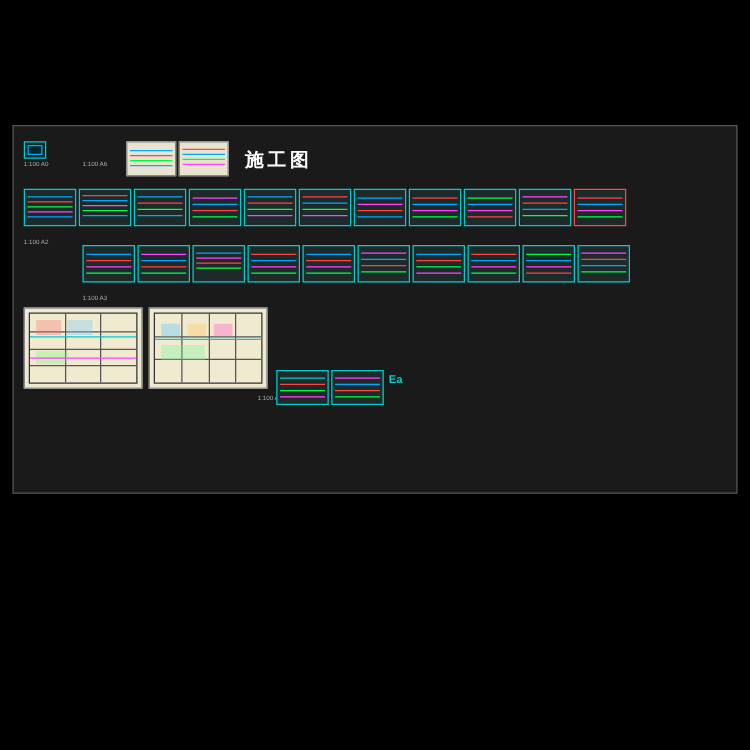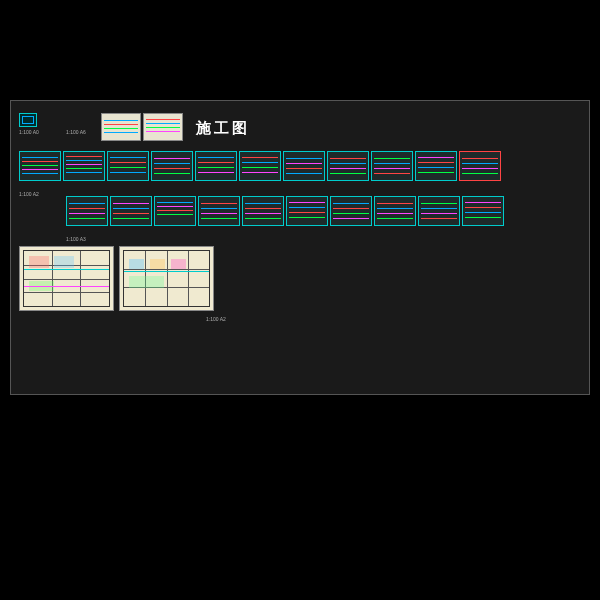--- a/index.html
+++ b/index.html
@@ -258,14 +258,34 @@
       <div style="position:absolute;top:8px;left:5px;width:15px;height:10px;background:rgba(100,200,255,0.4);"></div>
       <div style="position:absolute;top:8px;left:30%;width:15px;height:10px;background:rgba(255,200,100,0.4);"></div>
       <div style="position:absolute;top:8px;left:55%;width:15px;height:10px;background:rgba(255,100,200,0.4);"></div>
       <div style="position:absolute;top:25px;left:5px;width:35px;height:12px;background:rgba(100,255,150,0.3);"></div>
       <div style="position:absolute;top:20px;left:0;right:0;height:1px;background:#00cccc;"></div>
     </div>
   </div>
 
   <div style="position:absolute;top:215px;left:195px;color:#aaa;font-size:5px;">1:100 A2</div>
 
+  <div style="position:absolute;top:195px;left:210px;display:flex;gap:2px;">
+    <div style="width:42px;height:28px;background:#1e2a2a;border:1px solid #00cccc;position:relative;">
+      <div style="position:absolute;top:2px;left:2px;right:2px;bottom:2px;">
+        <div style="height:1px;background:#00cccc;position:absolute;top:3px;left:0;right:0;"></div>
+        <div style="height:1px;background:#ff4444;position:absolute;top:8px;left:0;right:0;"></div>
+        <div style="height:1px;background:#00ff44;position:absolute;top:13px;left:0;right:0;"></div>
+        <div style="height:1px;background:#ff44ff;position:absolute;top:18px;left:0;right:0;"></div>
+      </div>
+    </div>
+    <div style="width:42px;height:28px;background:#1e2a2a;border:1px solid #00cccc;position:relative;">
+      <div style="position:absolute;top:2px;left:2px;right:2px;bottom:2px;">
+        <div style="height:1px;background:#ff44ff;position:absolute;top:3px;left:0;right:0;"></div>
+        <div style="height:1px;background:#00aaff;position:absolute;top:8px;left:0;right:0;"></div>
+        <div style="height:1px;background:#ff4444;position:absolute;top:13px;left:0;right:0;"></div>
+        <div style="height:1px;background:#00ff44;position:absolute;top:18px;left:0;right:0;"></div>
+      </div>
+    </div>
+
+    <div style="position:absolute;top:2px;left:90px;color:#00cccc;font-size:9px;font-weight:bold;">Ea</div>
+  </div>
 
 </div>
 
 </body></html>

